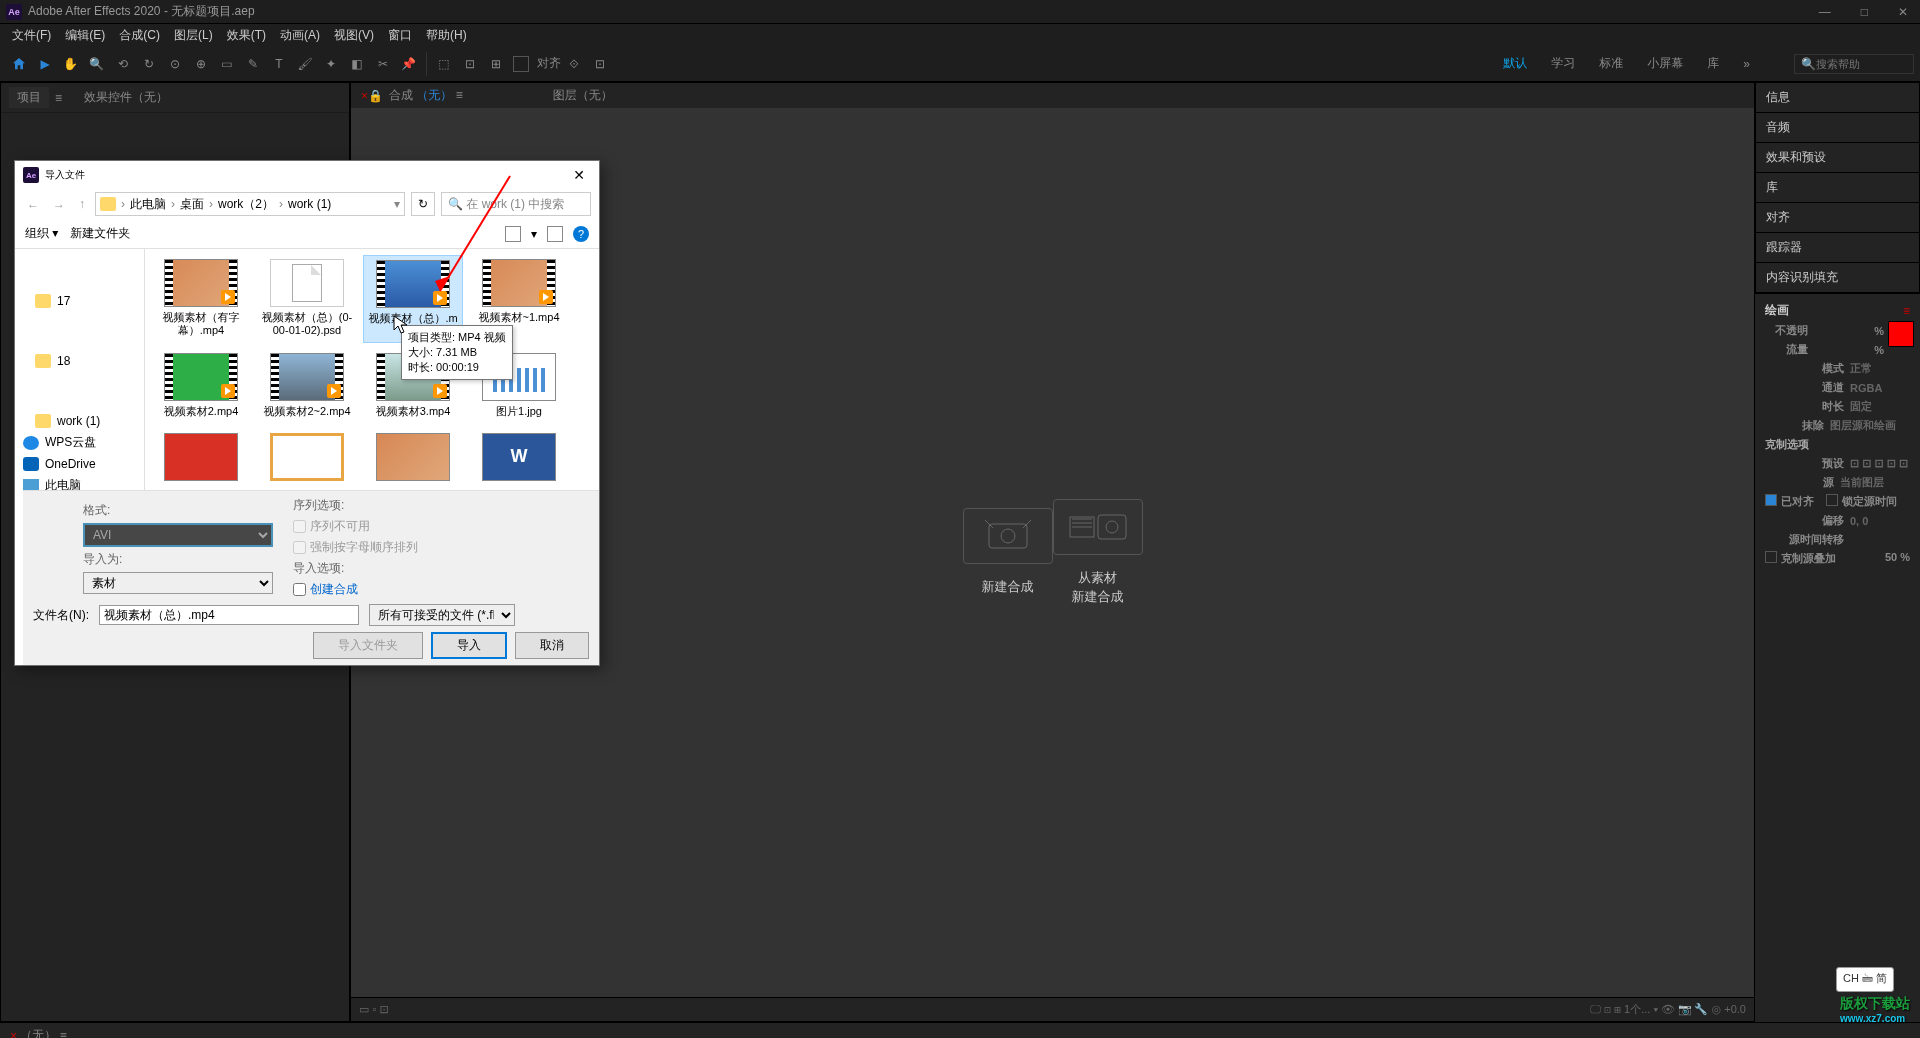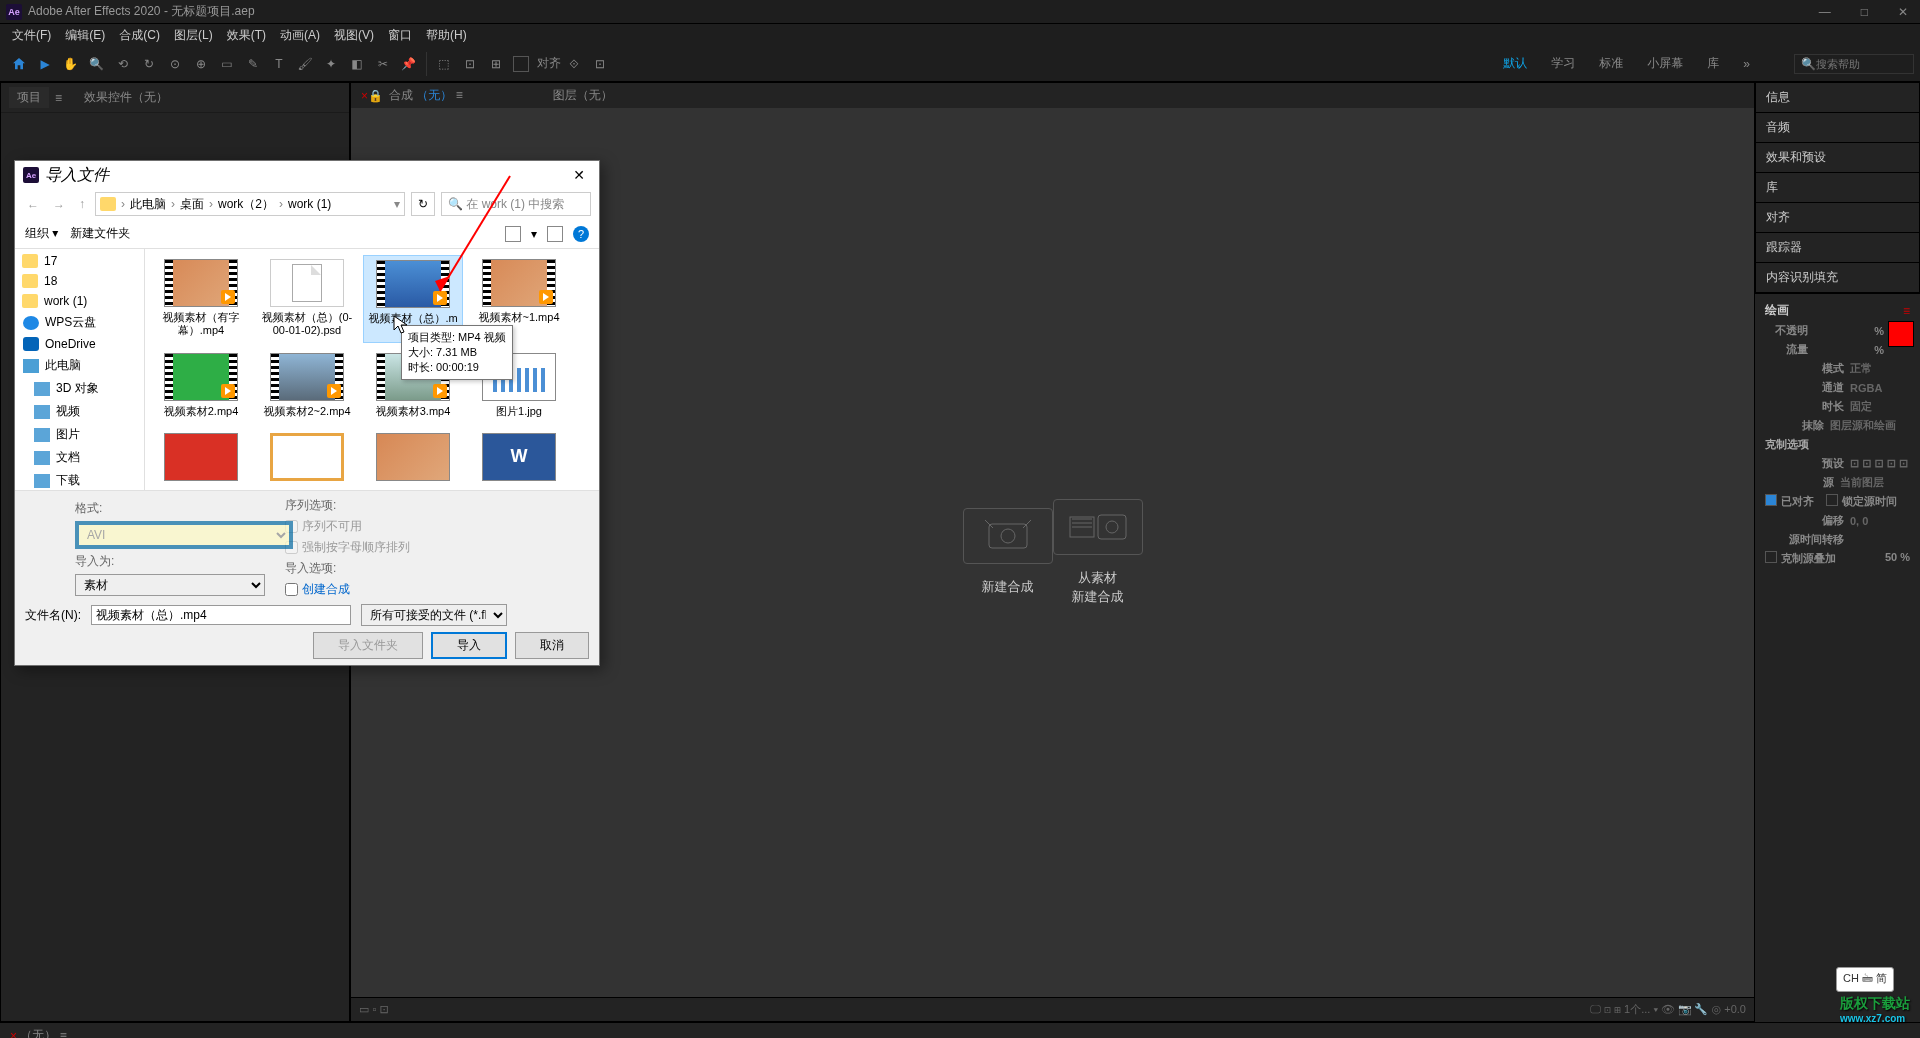--- a/index.html
+++ b/index.html
@@ -71,21 +71,21 @@
 .paint-panel .cb.checked { background: #2b85d6; }
 
 
 .timeline { height: 290px; background: #232323; border-top: 1px solid #000; display: flex; flex-direction: column; }
 .timeline-header { padding: 4px 10px; color: #888; font-size: 12px; display: flex; align-items: center; }
 
 
 .file-dialog { position: absolute; left: 14px; top: 160px; width: 586px; height: 506px; background: #fff; border: 1px solid #707070; box-shadow: 4px 4px 14px rgba(0,0,0,0.4); display: flex; flex-direction: column; color: #000; z-index: 100; }
 .fd-titlebar { height: 28px; display: flex; align-items: center; padding: 0 8px; background: #fff; }
 .fd-titlebar .fd-icon { width: 16px; height: 16px; background: #1c0e37; color: #d6a3ff; font-size: 8px; font-weight: bold; display: flex; align-items: center; justify-content: center; border-radius: 2px; margin-right: 6px; }
-.fd-titlebar .fd-title { font-size: 16px; font-style: italic; }
+.fd-titlebar .fd-title { font-size: 10px; }
 .fd-titlebar .fd-close { margin-left: auto; font-size: 14px; cursor: pointer; padding: 0 6px; }
 
 .fd-nav { height: 30px; display: flex; align-items: center; gap: 6px; padding: 0 8px; }
 .fd-nav .navbtn { color: #999; padding: 2px 4px; cursor: pointer; }
 .fd-nav .breadcrumb { flex: 1; border: 1px solid #ccc; height: 24px; display: flex; align-items: center; padding: 0 4px; font-size: 12px; gap: 2px; }
 .fd-nav .breadcrumb .folder-ico { width: 16px; height: 14px; background: #ffd86b; border-radius: 2px; }
 .fd-nav .breadcrumb span.sep { color: #888; padding: 0 3px; }
 .fd-nav .breadcrumb span.crumb { cursor: pointer; }
 .fd-nav .refresh { width: 24px; height: 24px; border: 1px solid #ccc; display: flex; align-items: center; justify-content: center; cursor: pointer; }
 .fd-nav .search { border: 1px solid #ccc; height: 24px; width: 150px; display: flex; align-items: center; padding: 0 6px; font-size: 12px; color: #888; }
@@ -97,21 +97,21 @@
 
 .fd-body { flex: 1; display: flex; overflow: hidden; }
 .fd-sidebar { width: 130px; border-right: 1px solid #e0e0e0; overflow-y: auto; font-size: 12px; padding: 2px 0; }
 .fd-sidebar .sb-item { display: flex; align-items: center; gap: 6px; padding: 3px 8px; cursor: pointer; }
 .fd-sidebar .sb-ico { width: 16px; height: 14px; }
 .fd-sidebar .sb-ico.folder { background: #ffd86b; border-radius: 2px; }
 .fd-sidebar .sb-ico.wps { background: #1e88e5; border-radius: 50%; }
 .fd-sidebar .sb-ico.onedrive { background: #0364b8; border-radius: 3px; }
 .fd-sidebar .sb-ico.pc { background: #4b9fd5; }
 .fd-sidebar .sb-ico.sub { background: #5ba5d8; margin-left: 12px; }
-.fd-sidebar .sb-item.indent { padding-left: 7px; }
+.fd-sidebar .sb-item.indent { padding-left: 20px; margin-top: 40px; }
 
 .fd-files { flex: 1; overflow: auto; padding: 6px; display: flex; flex-wrap: wrap; align-content: flex-start; gap: 6px; position: relative; }
 .file-item { width: 100px; display: flex; flex-direction: column; align-items: center; padding: 4px; cursor: pointer; font-size: 11px; text-align: center; }
 .file-item.selected { background: #cce8ff; border: 1px solid #99d1ff; }
 .file-item .thumb { width: 74px; height: 48px; background: linear-gradient(135deg,#d78855,#e0a77a); border: 1px solid #888; position: relative; display: flex; align-items: center; justify-content: center; }
 .file-item .thumb.psd { background: #fff; border: 1px solid #ccc; }
 .file-item .thumb.green { background: #2eae46; }
 .file-item .thumb.city { background: linear-gradient(#8fb5d5,#5a6b7a); }
 .file-item .thumb.glasses { background: linear-gradient(#cae5e5,#7b9b8a); }
 .file-item .thumb.chart { background: #fff; }
@@ -127,26 +127,26 @@
 .file-item .thumb.chart::before { content: ""; position: absolute; left: 10px; right: 10px; bottom: 8px; height: 24px; background: repeating-linear-gradient(90deg, #4b8fd5 0 4px, transparent 4px 8px); }
 .file-item .fname { margin-top: 4px; line-height: 1.2; word-break: break-all; }
 
 
 .tooltip { position: absolute; left: 256px; top: 76px; background: #fff; border: 1px solid #767676; padding: 4px 6px; font-size: 11px; z-index: 10; box-shadow: 2px 2px 4px rgba(0,0,0,0.2); white-space: nowrap; }
 .cursor { position: absolute; left: 248px; top: 66px; z-index: 11; }
 
 
 .red-arrow { position: absolute; left: 430px; top: 166px; z-index: 200; pointer-events: none; }
 
-.fd-bottom { border-top: 1px solid #e0e0e0; padding: 6px 10px; display: flex; flex-direction: column; gap: 6px; font-size: 12px; background: #f0f0f0; }
+.fd-bottom { border-top: 1px solid #e0e0e0; padding: 6px 10px; display: flex; flex-direction: column; gap: 6px; font-size: 12px; background: #f0f0f0; margin-left: 8px; }
 .fd-bottom .row { display: flex; align-items: center; gap: 10px; }
 .fd-bottom .col { display: flex; flex-direction: column; gap: 4px; }
 .fd-bottom .lbl { color: #666; }
 .fd-bottom select, .fd-bottom input[type=text] { font-size: 12px; padding: 2px 4px; }
-.fd-bottom .fmt-select { width: 218px; background: #fef9c3; border: 4px solid #0369a1; color: #888; }
+.fd-bottom .fmt-select { width: 190px; background: #000000; border: 2px solid #0369a1; color: #888; }
 .fd-bottom .imp-select { width: 190px; border: 1px solid #999; }
 .fd-bottom .cb-row { display: flex; align-items: center; gap: 4px; }
 .fd-bottom .cb-row input { width: 13px; height: 13px; }
 .fd-bottom .cb-row.disabled { color: #999; }
 .fd-bottom .cb-row .link { color: #0066cc; }
 .fd-bottom .fname-input { width: 260px; border: 1px solid #999; }
 .fd-bottom .filter-select { width: 146px; border: 1px solid #999; }
 .fd-bottom .buttons { display: flex; gap: 8px; margin-left: auto; }
 .fd-bottom button { padding: 3px 24px; font-size: 12px; border: 1px solid #999; background: #e1e1e1; cursor: pointer; }
 .fd-bottom button.primary { border: 2px solid #0078d7; }

